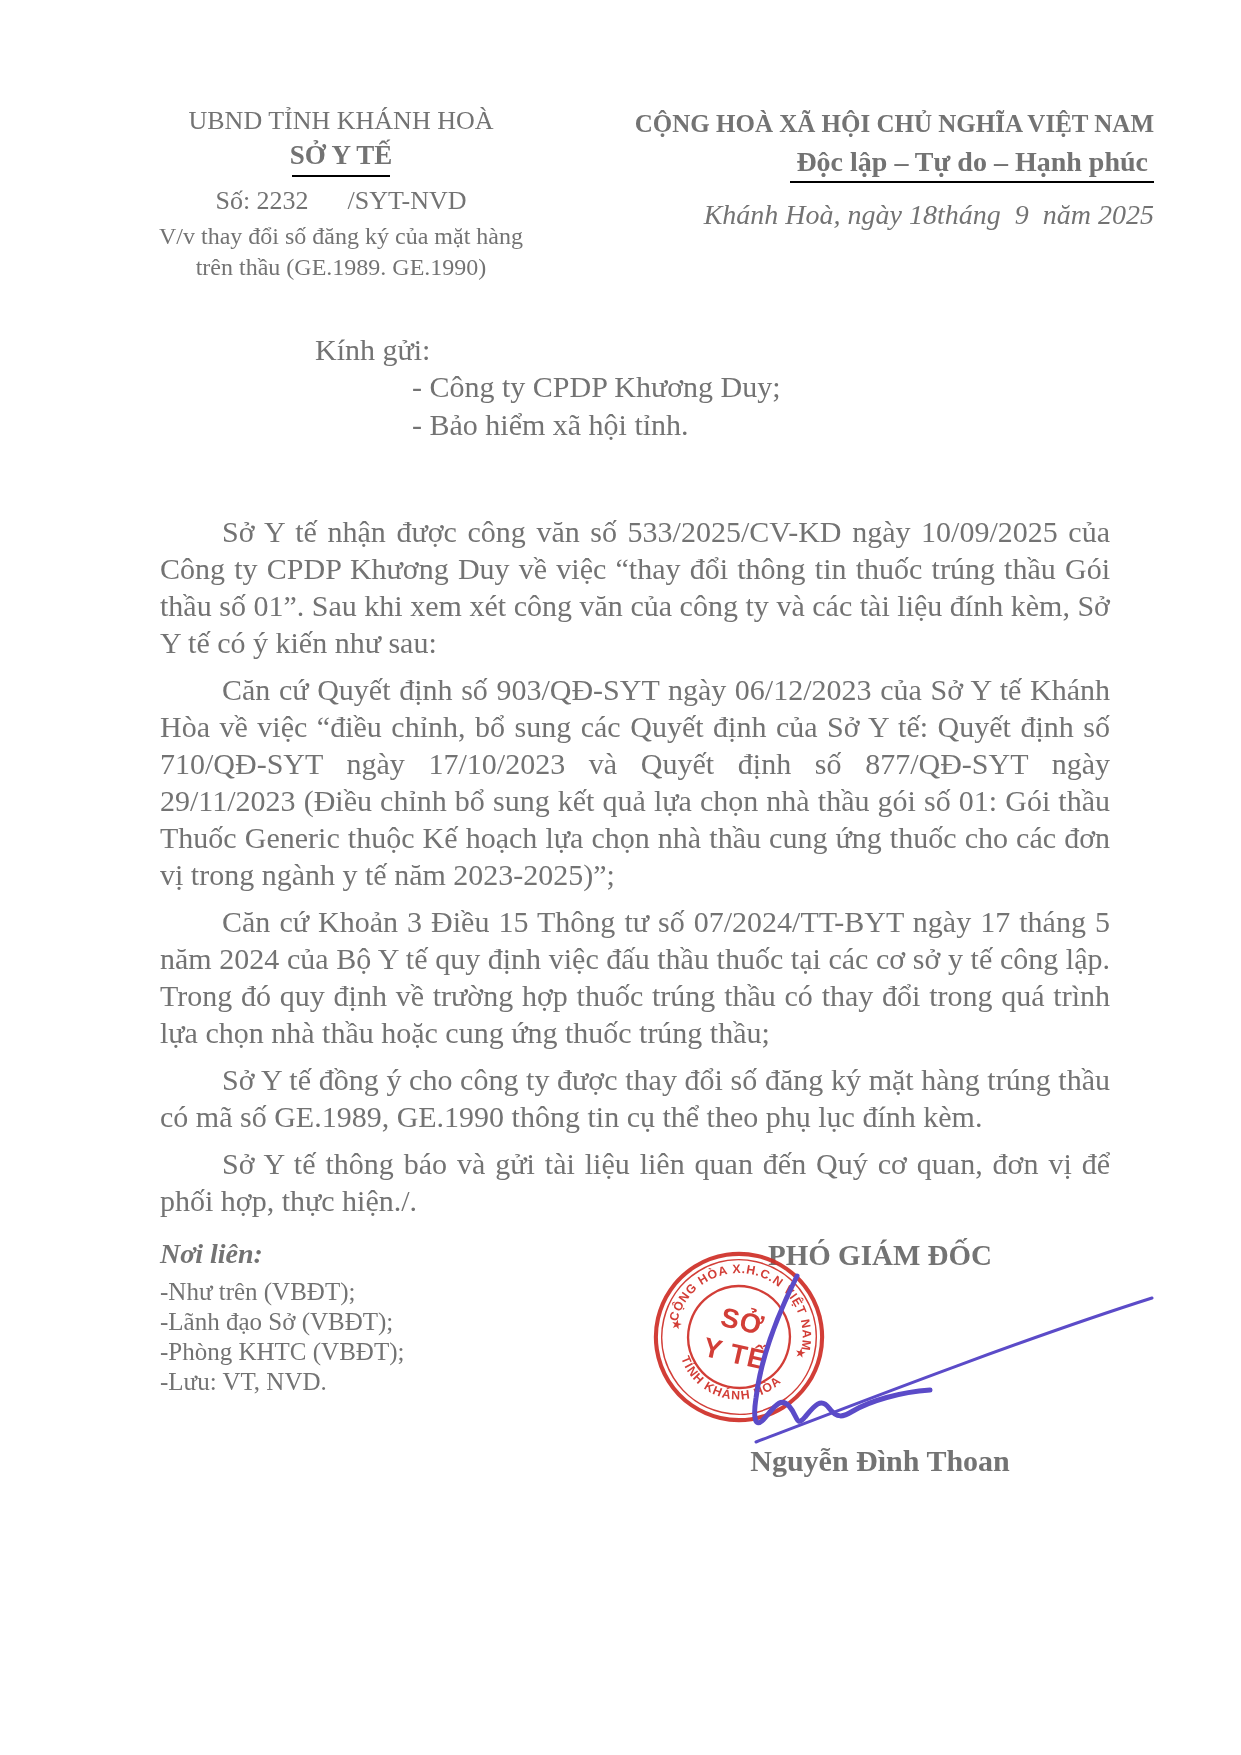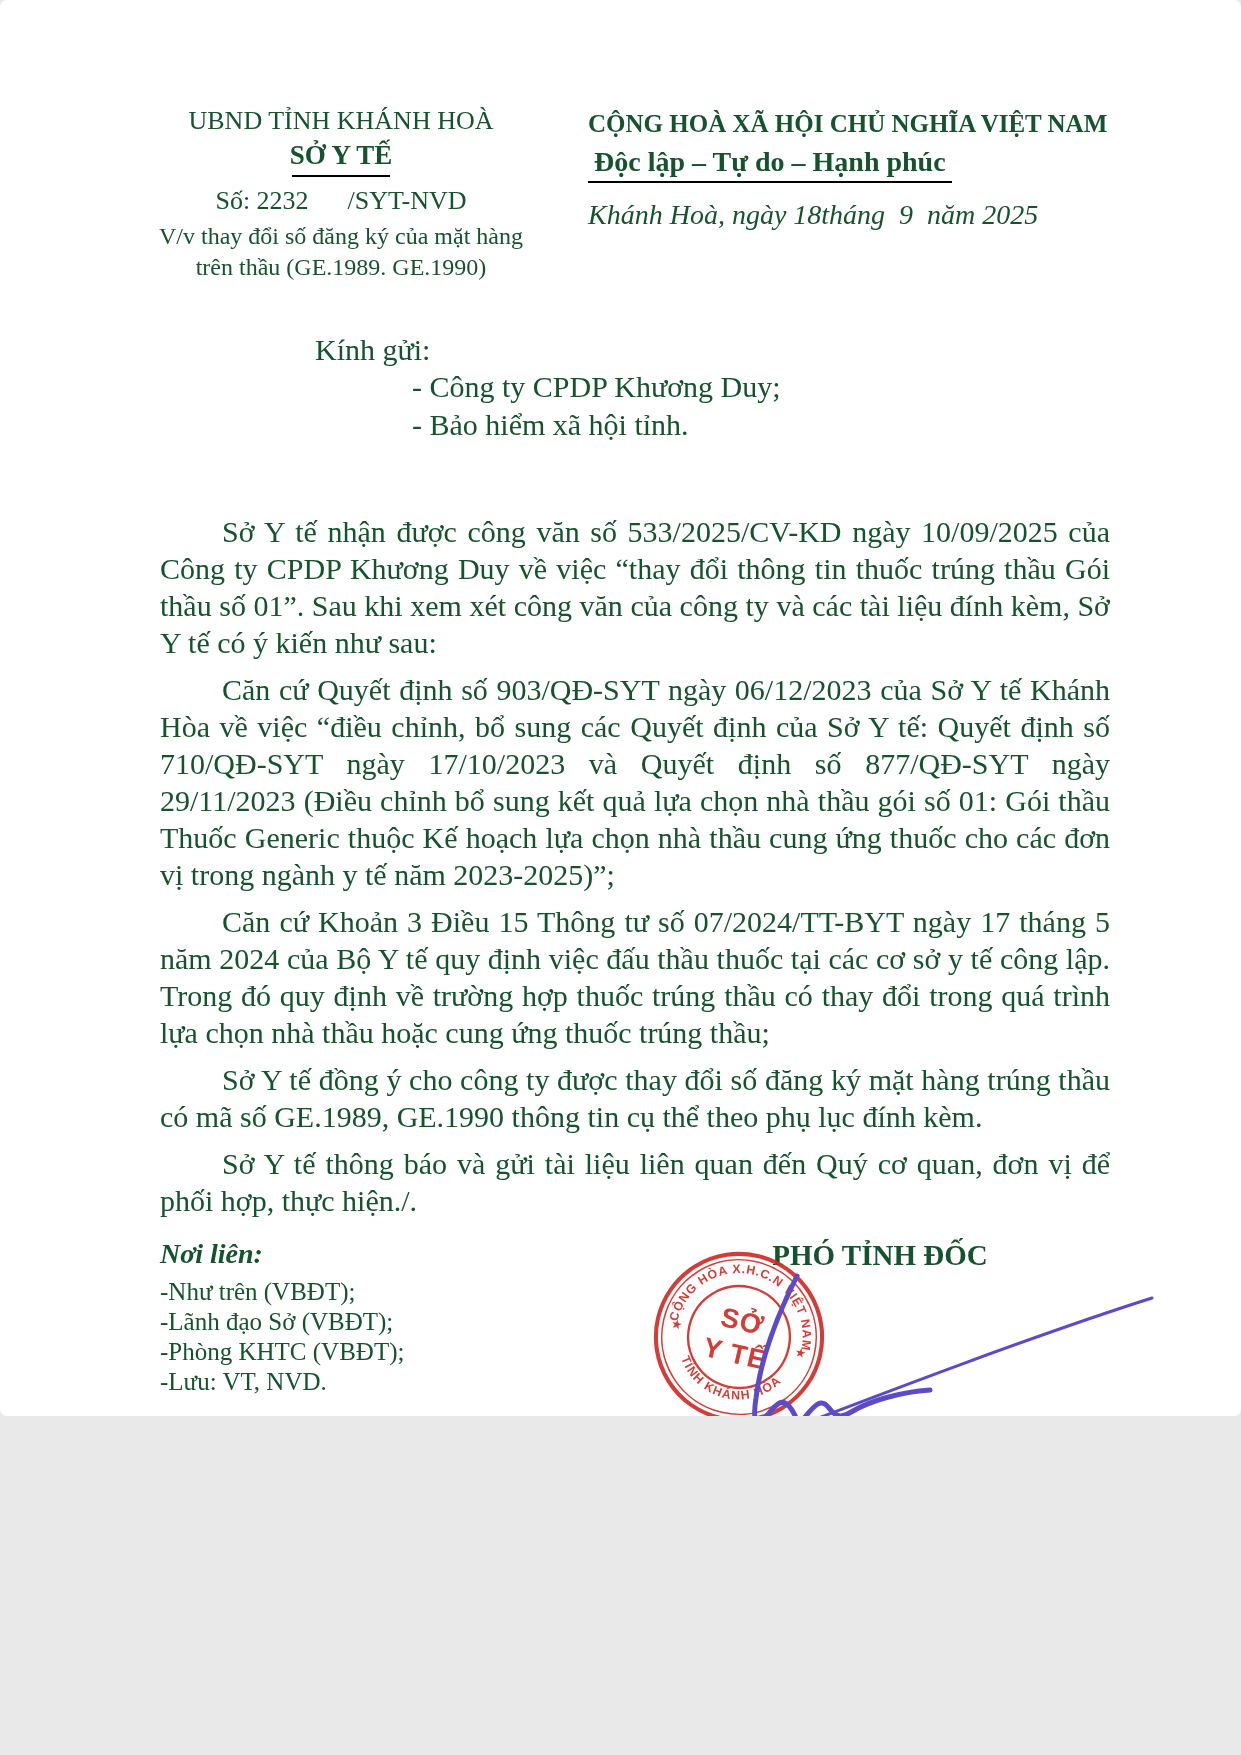--- a/index.html
+++ b/index.html
@@ -1,35 +1,34 @@
 <!DOCTYPE html>
 <html><head>
 <meta charset="utf-8">
 <style>
   * { margin:0; padding:0; box-sizing:border-box; }
   html,body { background:#e9e9e9; }
   .page {
     position:relative;
-    width:1241px; height:1416px;
+    width:1241px; height:1755px;
     margin:0 auto;
     background:#ffffff;
-    color:#14532d;
+    color:#737373;
     font-family:"Liberation Serif","DejaVu Serif",serif;
     overflow:hidden;
-    border-radius:7px;
   }
   
   .hdr-left  { position:absolute; left:145px; top:104px; width:392px; text-align:center; }
   .hdr-left .org     { font-size:26px; line-height:34px; }
   .hdr-left .dept    { font-size:27px; line-height:34px; font-weight:bold; }
   .hdr-left .rule    { width:98px; border-bottom:2px solid #000; margin:3px auto 7px; }
   .hdr-left .docnum  { font-size:26px; line-height:34px; white-space:pre; }
   .hdr-left .subject { font-size:24px; line-height:31px; margin-top:3px; }
 
-  .hdr-right { position:absolute; left:588px; top:104px; width:566px; text-align:left; }
+  .hdr-right { position:absolute; left:588px; top:104px; width:566px; text-align:right; }
   .hdr-right .nation { font-size:25px; line-height:32px; font-weight:bold; margin-top:4px; }
   .hdr-right .motto  { display:inline-block; font-size:28px; line-height:34px; font-weight:bold;
                        border-bottom:2.2px solid #000; padding:0 6px 2px; margin-top:5px; }
   .hdr-right .pdate  { font-size:28px; line-height:34px; font-style:italic; margin-top:15px; white-space:pre; }
 
   
   .salutation { position:absolute; left:315px; top:331px; font-size:30px; line-height:38px; }
   .recipient-list { position:absolute; left:412px; top:368px; font-size:30px; line-height:37.5px; }
 
   
@@ -88,21 +87,21 @@
 
   <div class="noi-nhan-label">Nơi liên:</div>
   <div class="noi-nhan-list">
     <div>-Như trên (VBĐT);</div>
     <div>-Lãnh đạo Sở (VBĐT);</div>
     <div>-Phòng KHTC (VBĐT);</div>
     <div>-Lưu: VT, NVD.</div>
   </div>
 
   <div class="sig-titles">
-    <div>PHÓ TỈNH ĐỐC</div>
+    <div>PHÓ GIÁM ĐỐC</div>
   </div>
 
   <svg class="stamp" viewBox="0 0 180 180" aria-hidden="true">
     <g transform="rotate(13 90 90)" font-family="Liberation Sans, DejaVu Sans, sans-serif">
       <circle cx="90" cy="90" r="85" fill="none" stroke-width="4.2" stroke="#cf2e27"></circle>
       <circle cx="90" cy="90" r="79" fill="none" stroke-width="1.6" stroke="#cf2e27"></circle>
       <circle cx="90" cy="90" r="52" fill="none" stroke-width="2.4" stroke="#cf2e27"></circle>
       <path id="stampArcTop" d="M 26,101 A 65,65 0 1 1 154,101" fill="none"></path>
       <path id="stampArcBottom" d="M 31,111 A 62,62 0 0 0 149,111" fill="none"></path>
       <text font-size="12.6" font-weight="bold" letter-spacing="0.8" fill="#cf2e27">

